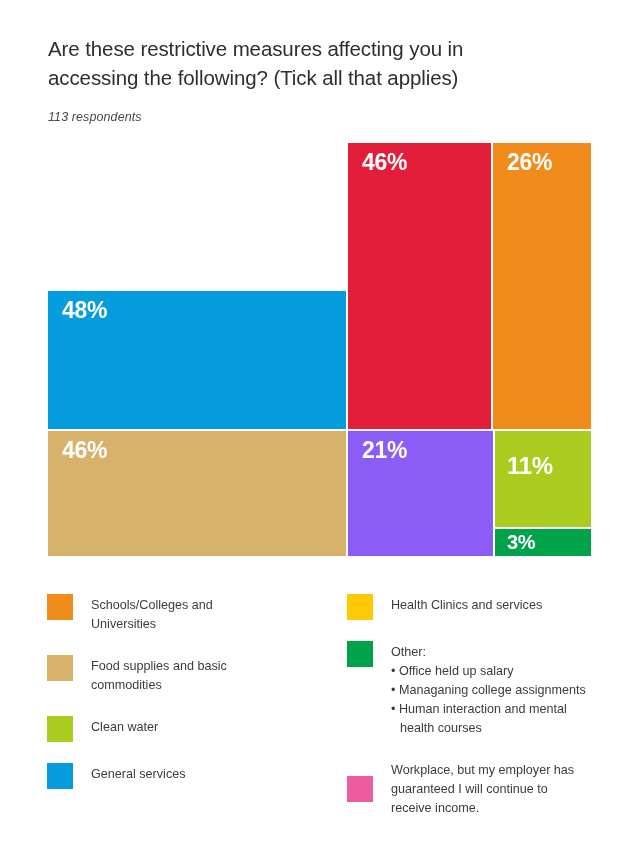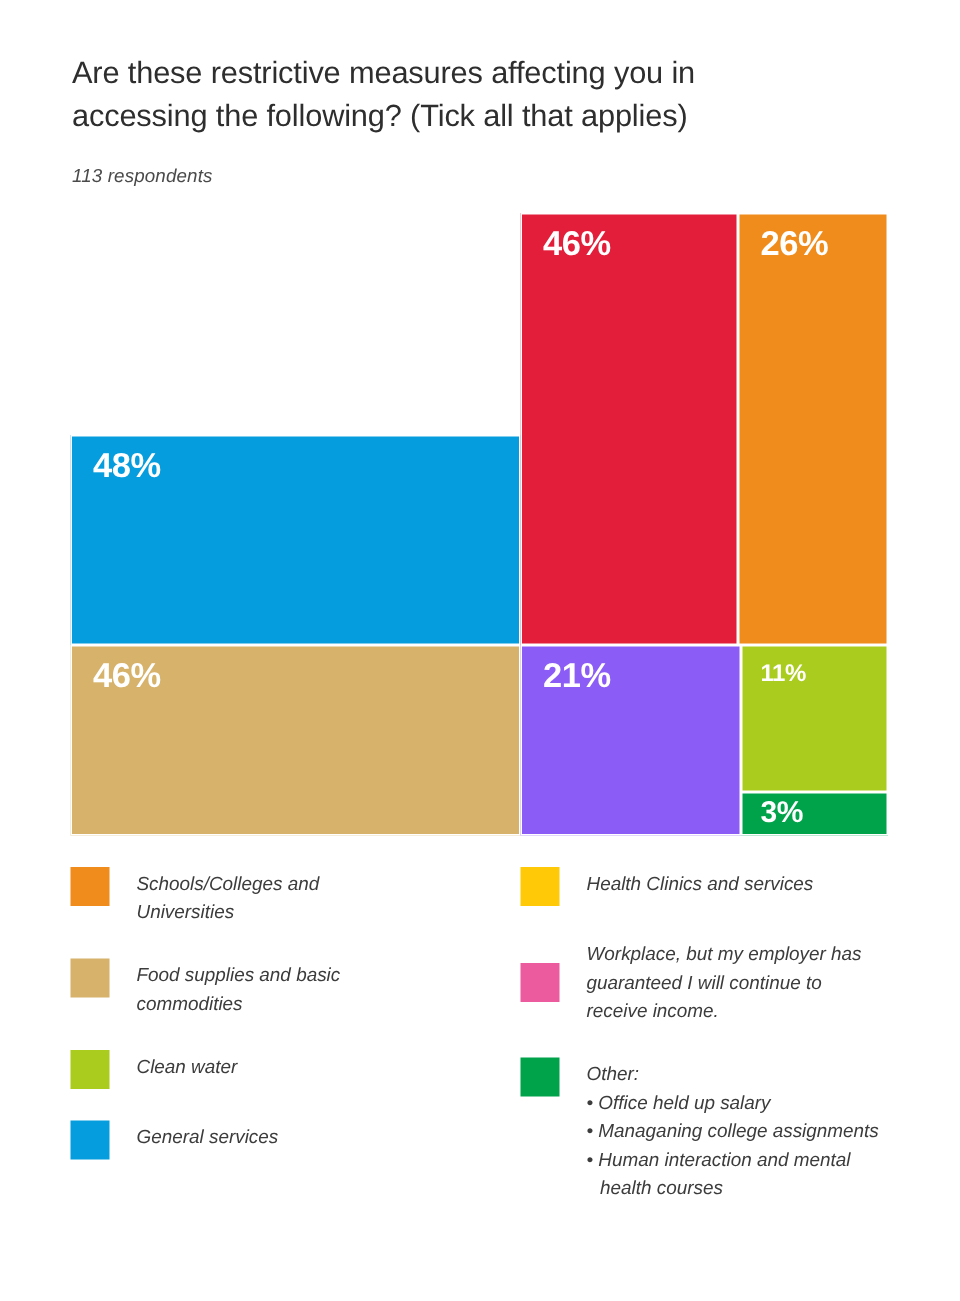--- a/index.html
+++ b/index.html
@@ -44,40 +44,40 @@
   }
   .cell .pct{
     position:absolute;
     left:14px;top:8px;
     color:#ffffff;
     font-size:23px;
     font-weight:bold;
     letter-spacing:-0.3px;
     line-height:1;
   }
-  .cell.small .pct{font-size:16px;left:12px;top:11px;}
+  .cell.small .pct{font-size:24px;left:12px;top:23px;}
 
   
   #cell-health    {left:0;   top:0;   width:300px;height:148px;}
   #cell-general   {left:0;   top:148px;width:300px;height:140px;}
   #cell-food      {left:0;   top:288px;width:300px;height:127px;}
   #cell-workloss  {left:300px;top:0;   width:145px;height:288px;}
   #cell-workguar  {left:300px;top:288px;width:147px;height:127px;}
   #cell-schools   {left:445px;top:0;   width:100px;height:288px;}
   #cell-water     {left:447px;top:288px;width:98px;height:98px;}
   #cell-other     {left:447px;top:386px;width:98px;height:29px;}
   #cell-other .pct{top:3px;font-size:20px;}
 
   
   .legend{
     position:absolute;
     left:47px;top:578px;
     width:548px;
   }
-  .legend-col{position:absolute;top:0;font-style:italic;}
+  .legend-col{position:absolute;top:16px;}
   .legend-col.left{left:0;width:270px;}
   .legend-col.right{left:300px;width:270px;}
 
   .legend-item{
     position:relative;
     display:flex;
     align-items:flex-start;
     margin-bottom:21px;
   }
   .swatch{
@@ -167,43 +167,43 @@
         <span class="legend-label">General services</span>
       </div>
 
     </div>
 
     <div class="legend-col right">
 
       <div class="legend-item center">
         <span class="swatch" id="sw-r0" style="background: rgb(255, 201, 7);"></span>
         <span class="legend-label">Health Clinics and services</span>
-      </div>
-
-      <div class="legend-item center">
-        <span class="swatch" id="sw-r1" style="background: rgb(236, 91, 157);"></span>
-        <span class="legend-label">
-          <span>Workplace, but my employer has</span><br>
-          <span>guaranteed I will continue to</span><br>
-          <span>receive income.</span>
-        </span>
       </div>
 
       <div class="legend-item">
         <span class="swatch" id="sw-r2" style="background: rgb(0, 162, 74);"></span>
         <span class="legend-label">
           <span>Other:</span>
           <ul class="bullets">
             <li>• Office held up salary</li>
             <li>• Managaning college assignments</li>
             <li>
               <span>• Human interaction and mental</span><br>
               <span class="indent">health courses</span>
             </li>
           </ul>
         </span>
       </div>
 
+      <div class="legend-item center">
+        <span class="swatch" id="sw-r1" style="background: rgb(236, 91, 157);"></span>
+        <span class="legend-label">
+          <span>Workplace, but my employer has</span><br>
+          <span>guaranteed I will continue to</span><br>
+          <span>receive income.</span>
+        </span>
+      </div>
+
     </div>
 
   </div>
 
 </div>
 
 </body></html>

